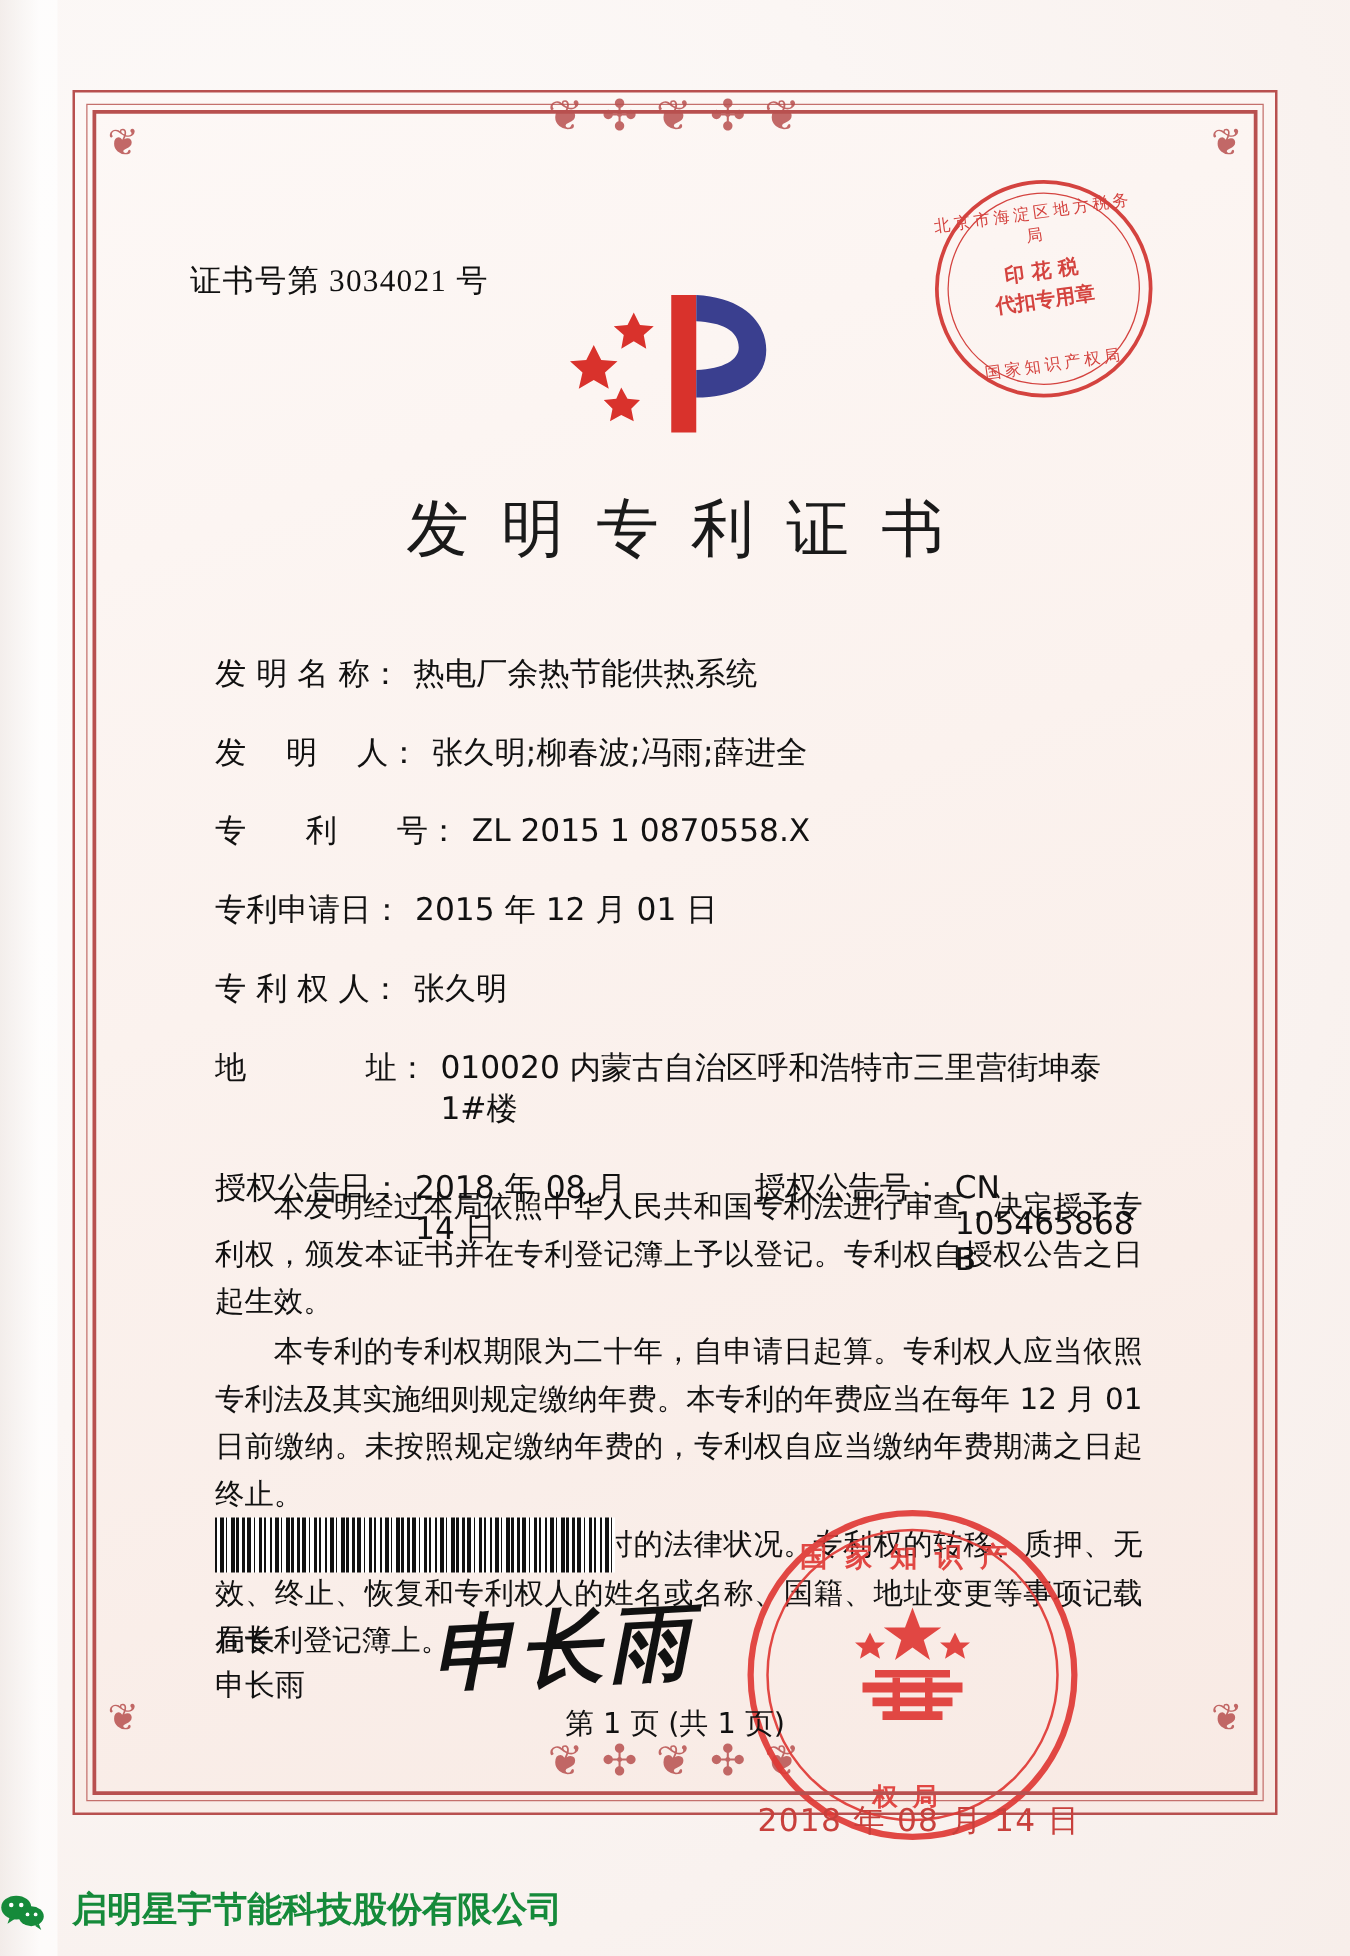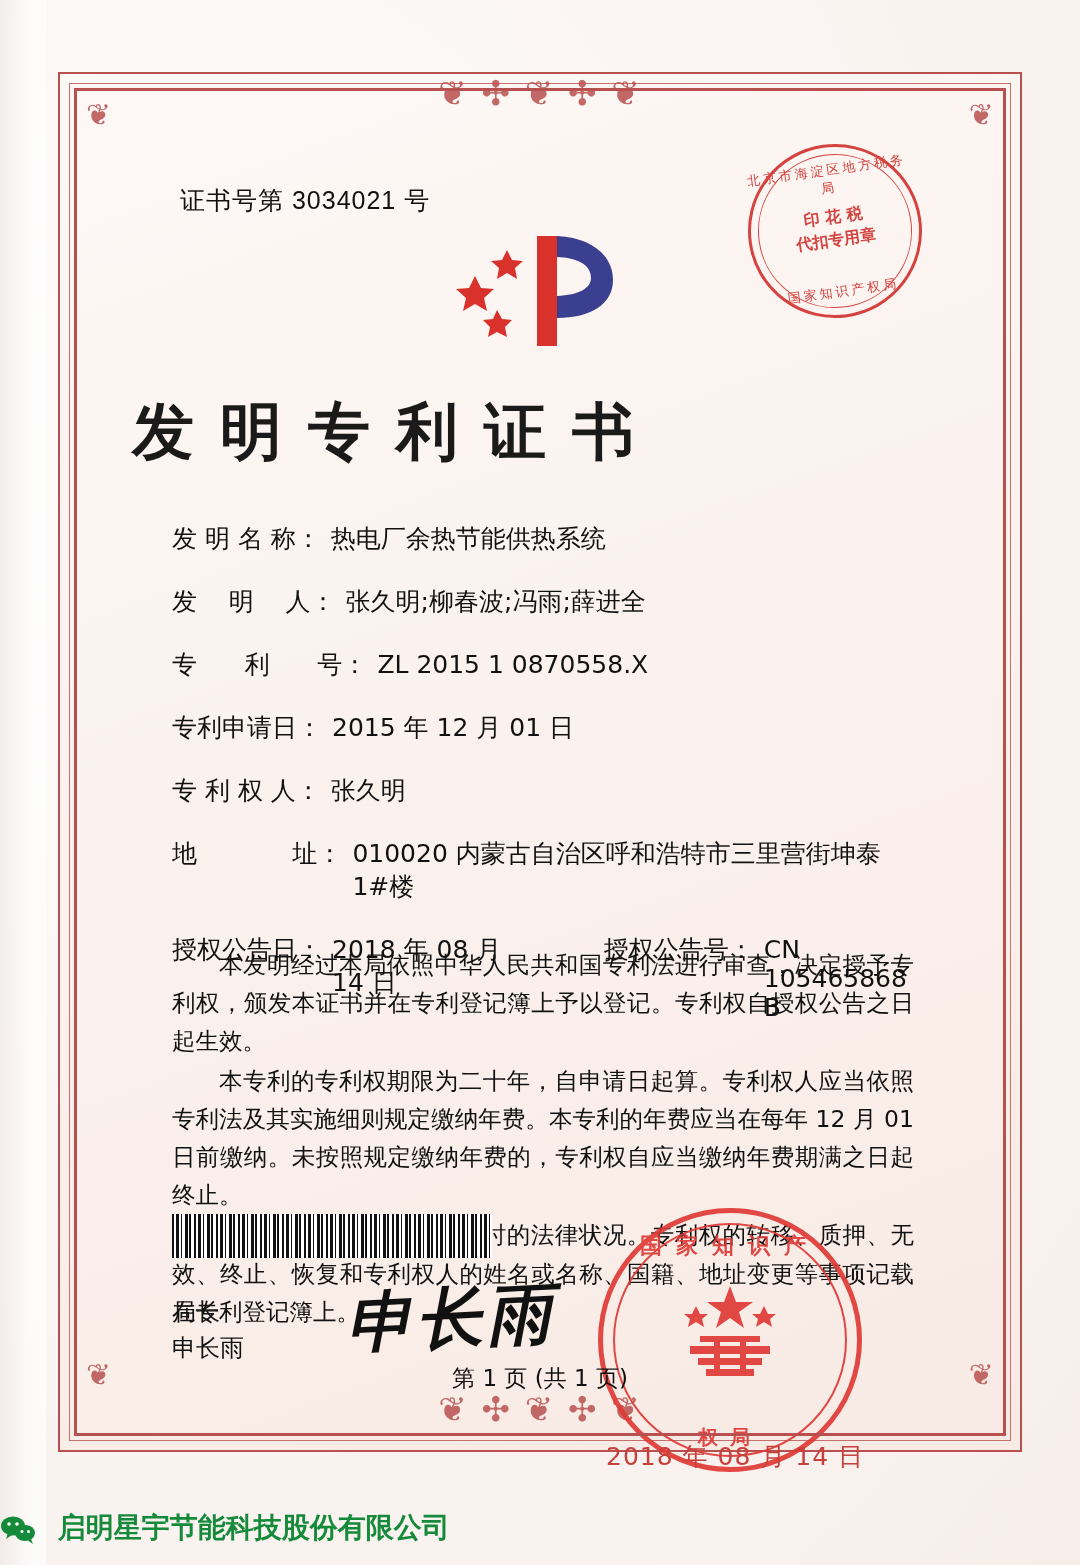--- a/index.html
+++ b/index.html
@@ -39,46 +39,45 @@
   .orn-tr{right:26px;top:26px;}
   .orn-bl{left:26px;bottom:60px;}
   .orn-br{right:26px;bottom:60px;}
 
   .inner{
     position:absolute;left:46px;right:46px;top:34px;bottom:34px;
   }
 
   
   .cert-no{
-    position:absolute;left:46px;top:76px;
+    position:absolute;left:46px;top:100px;
     font-size:25px;color:#111;letter-spacing:1px;
-    font-family:Liberation Sans, sans-serif;
-    margin-left:28px;
+    font-family:Liberation Serif, serif;
   }
   
   .logo{position:absolute;left:50%;top:110px;transform:translateX(-50%);width:190px;height:140px;}
   
   .stamp-tax{
     position:absolute;right:52px;top:36px;width:168px;height:168px;border:3px solid #d4433f;border-radius:50%;
     color:#d4433f;transform:rotate(-8deg);
   }
   .stamp-tax .ring{position:absolute;inset:7px;border:1px solid #d4433f;border-radius:50%;}
   .stamp-tax .txt{
     position:absolute;left:0;right:0;top:58px;text-align:center;font-size:16px;line-height:1.45;font-weight:bold;
   }
   .stamp-tax .arc{
     position:absolute;left:0;right:0;top:14px;text-align:center;font-size:13px;letter-spacing:3px;
   }
   .stamp-tax .arc2{
     position:absolute;left:0;right:0;bottom:14px;text-align:center;font-size:13px;letter-spacing:3px;
   }
 
   .title{
-    position:absolute;left:0;right:0;top:282px;
-    font-size:62px;font-weight:bold;letter-spacing:26px;color:#1a1a1a;
+    position:absolute;left:0;right:0;top:282px;text-align:center;
+    font-size:50px;font-weight:normal;letter-spacing:26px;color:#1a1a1a;
     text-indent:26px;
     font-family:"DejaVu Sans", sans-serif;
   }
 
   
   .fields{position:absolute;left:66px;right:56px;top:414px;}
   .row{display:flex;align-items:baseline;margin-bottom:30px;font-size:25px;color:#111;}
   .row .lbl{white-space:pre;}
   .row .val{margin-left:10px;}
   .row.two{justify-content:flex-start;}

